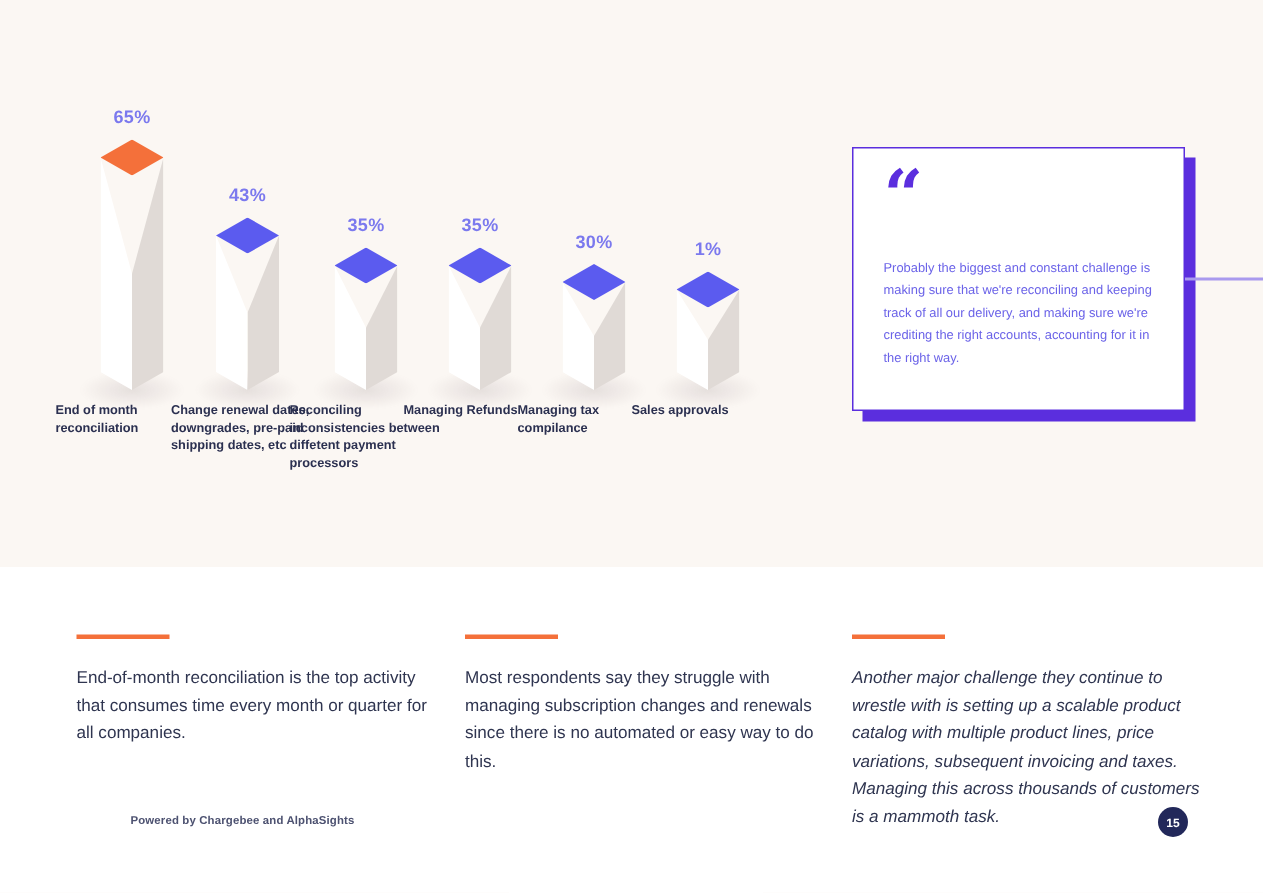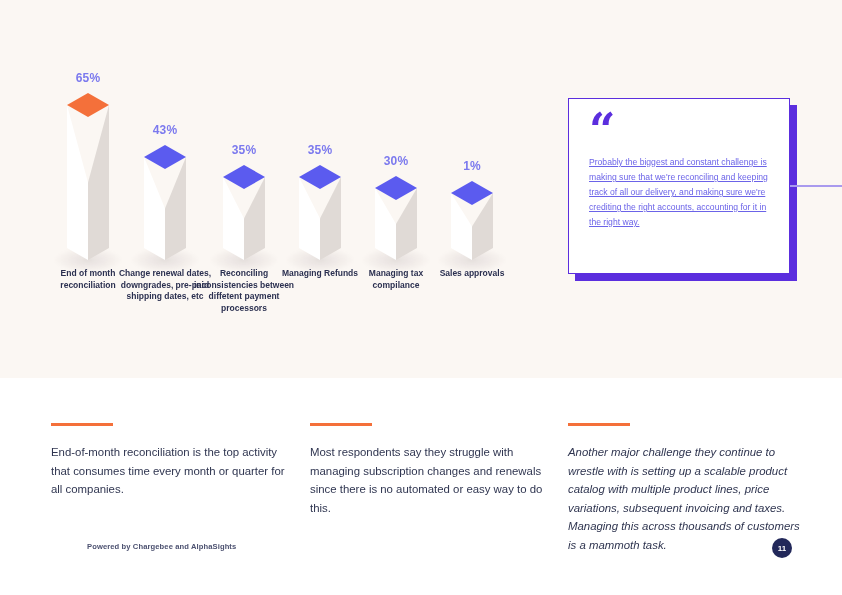--- a/index.html
+++ b/index.html
@@ -72,21 +72,21 @@
     left:8px;
     width:70px; height:26px;
     background:
       radial-gradient(ellipse at 50% 50%, rgba(120,100,110,.16) 0%, rgba(120,100,110,0) 70%);
     filter:blur(1px);
   }
 
   .bar-label{
     position:absolute;
     left:-8px; width:102px;
-    text-align:center;
+    text-align:left;
     font-size:8.5px;
     line-height:11.5px;
     color:#2B3050;
     font-weight:600;
   }
 
   
   .quote-wrap{
     position:absolute;
     left:568px; top:98px;
@@ -110,26 +110,25 @@
     font-size:46px;
     line-height:26px;
     color:#5B2EDE;
     font-weight:700;
     font-family:"DejaVu Serif", serif;
     letter-spacing:-1px;
     height:30px;
     display:block;
   }
   .quote-text{
-    margin-top:8px;
+    margin-top:24px;
     font-size:8.6px;
     line-height:15px;
     color:#6B63E8;
     font-weight:500;
-    text-decoration:underline;
   }
   .quote-rule{
     position:absolute;
     left:790px; top:185px;
     width:52px; height:2px;
     background:#A99AEE;
   }
 
   
   .bottom-panel{
@@ -272,13 +271,13 @@
     <div class="dash"></div>
     <p>Most respondents say they struggle with managing subscription changes and renewals since there is no automated or easy way to do this.</p>
   </div>
   <div class="col" style="left:568px;font-style:italic;">
     <div class="dash"></div>
     <p>Another major challenge they continue to wrestle with is setting up a scalable product catalog with multiple product lines, price variations, subsequent invoicing and taxes. Managing this across thousands of customers is a mammoth task.</p>
   </div>
 </div>
 
 <div class="footer-note">Powered by Chargebee and AlphaSights</div>
-<div class="page-badge">11</div>
+<div class="page-badge">15</div>
 
 </body></html>

